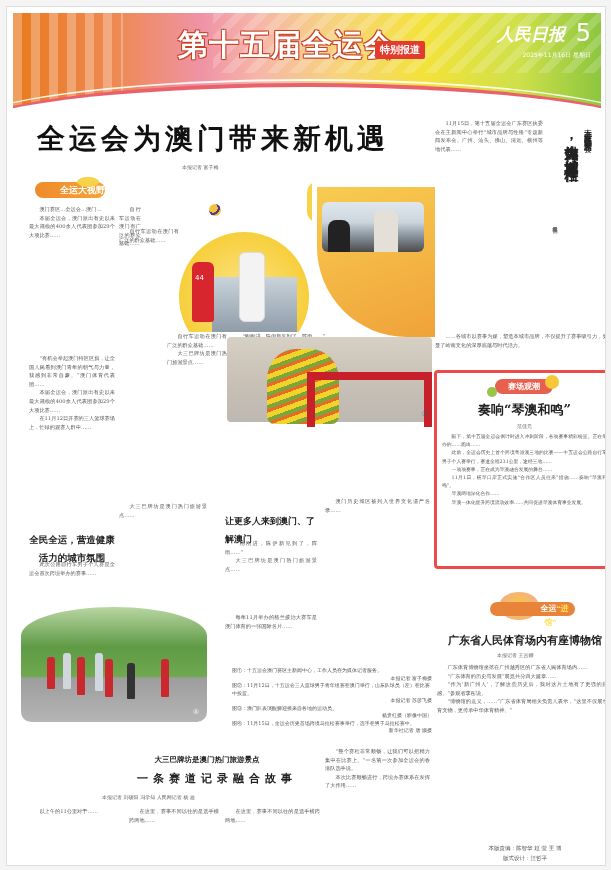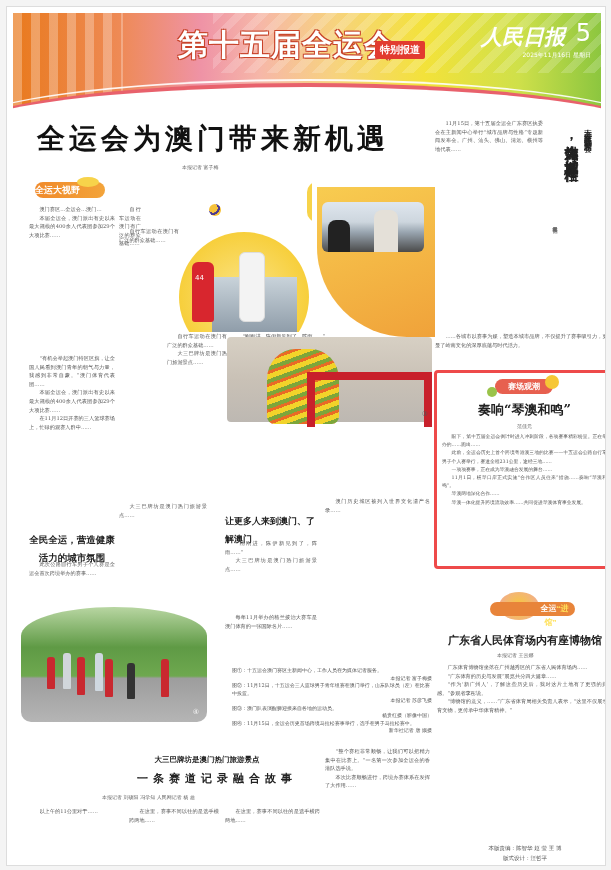--- a/index.html
+++ b/index.html
@@ -11,34 +11,34 @@
   .masthead { position: absolute; left: 6px; top: 6px; width: 588px; height: 108px; overflow: hidden; }
   .mast-bg { position: absolute; inset: 0; background: linear-gradient(90deg, #e97a1e 0%, #ee8a55 18%, #ef93a6 32%, #f6b7a8 42%, #f7d37d 55%, #f3e23a 70%, #cfe04a 86%, #8cc63f 100%); }
   .mast-stripes { position: absolute; left: 0; top: 0; width: 110px; height: 100%;
      background: repeating-linear-gradient(90deg, rgba(255,255,255,0.28) 0 9px, rgba(255,255,255,0) 9px 18px); }
   .mast-zig { position: absolute; left: 200px; top: 0; right: 0; height: 60px;
      background: repeating-linear-gradient(135deg, rgba(255,255,255,0.18) 0 8px, rgba(255,255,255,0) 8px 16px); }
   .mast-arc { position: absolute; left: -60px; right: -60px; top: 70px; height: 130px; background: #fff; border-radius: 50% 50% 0 0 / 40% 40% 0 0; border-top: 4px solid #e8616c; }
   .mast-arc2 { position: absolute; left: -60px; right: -60px; top: 66px; height: 130px; border-radius: 50% 50% 0 0 / 40% 40% 0 0; border-top: 2px solid rgba(255,255,255,0.9); }
   .mast-title { position: absolute; left: 165px; top: 12px; font-family: "DejaVu Sans", sans-serif; font-weight: bold; font-size: 30px; color: #fff; letter-spacing: 1px; text-shadow: 1px 1px 0 #c7432a, -1px -1px 0 #c7432a, 1px -1px 0 #c7432a, -1px 1px 0 #c7432a; }
   .mast-badge { position: absolute; left: 362px; top: 28px; background: #e23b2f; color: #fff; font-family: "DejaVu Sans", sans-serif; font-weight: bold; font-size: 10px; padding: 2px 5px; border-radius: 2px; }
-  .mast-paper { position: absolute; right: 36px; top: 10px; font-family: "DejaVu Serif", serif; font-style: italic; font-size: 21px; color: #fff; font-weight: bold; }
+  .mast-paper { position: absolute; right: 36px; top: 10px; font-family: "DejaVu Serif", serif; font-style: italic; font-size: 17px; color: #fff; font-weight: bold; }
   .mast-page { position: absolute; right: 10px; top: 6px; font-family: "DejaVu Sans", sans-serif; font-size: 24px; color: #fff; }
   .mast-date { position: absolute; right: 10px; top: 38px; font-family: "DejaVu Sans", sans-serif; font-size: 6px; color: #fff; }
 
   
   .main-headline { position: absolute; left: 30px; top: 113px; font-family: "DejaVu Sans", sans-serif; font-weight: bold; font-size: 28px; color: #111; letter-spacing: 4px; }
   .byline { position: absolute; font-size: 5px; color: #666; }
 
   
   .col { position: absolute; font-size: 5.2px; line-height: 8.6px; color: #555; text-align: justify; overflow: hidden; }
   .col p { text-indent: 2em; }
   .subhead { position: absolute; font-family: "DejaVu Sans", sans-serif; font-weight: bold; color: #222; }
 
-  .tag { position: absolute; color: #fff; font-family: Liberation Serif, serif; font-weight: bold; border-radius: 10px; text-align: left; }
+  .tag { position: absolute; color: #fff; font-family: Liberation Serif, serif; font-weight: bold; border-radius: 10px; text-align: right; }
 
   
   .photo { position: absolute; overflow: hidden; }
   .bball-circle { position: absolute; border-radius: 50%; background: radial-gradient(circle, #fbe58a 0%, #f7cf3c 70%, #f5c21e 100%); }
   .player-red { position: absolute; background: #d8262e; border-radius: 6px 6px 3px 3px; }
   .player-white { position: absolute; background: #f3f3f3; border-radius: 6px; border: 1px solid #ddd; }
   .ball { position: absolute; width: 12px; height: 12px; border-radius: 50%; background: radial-gradient(circle at 35% 35%, #f6c23a 40%, #4e3b8f 41%, #4e3b8f 60%, #f6c23a 61%); }
 
   .fair-bg { position: absolute; background: linear-gradient(160deg, #f8cc50, #f0a23a); border-radius: 0 0 0 90px; }
   .fair-photo { position: absolute; border-radius: 6px; background: linear-gradient(180deg, #dfe6ee 0%, #cdd6de 40%, #9aa6b1 60%, #4a4a4a 100%); }

